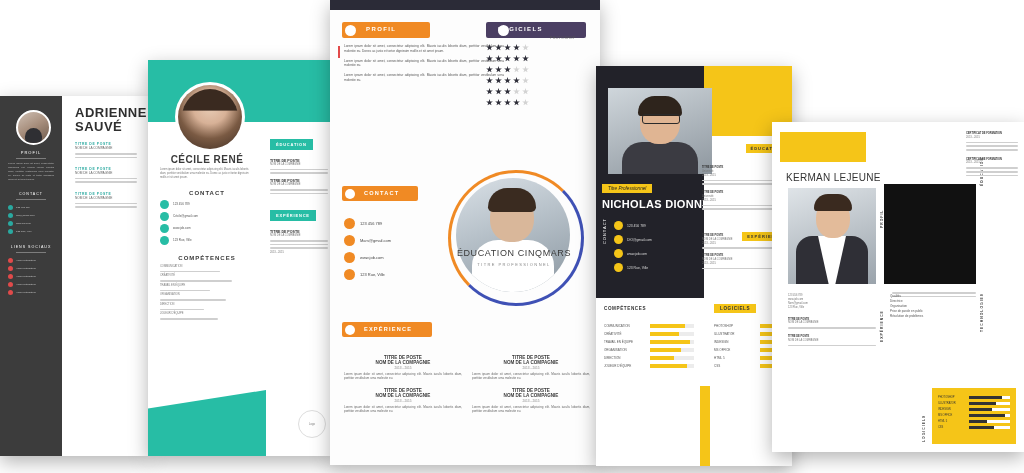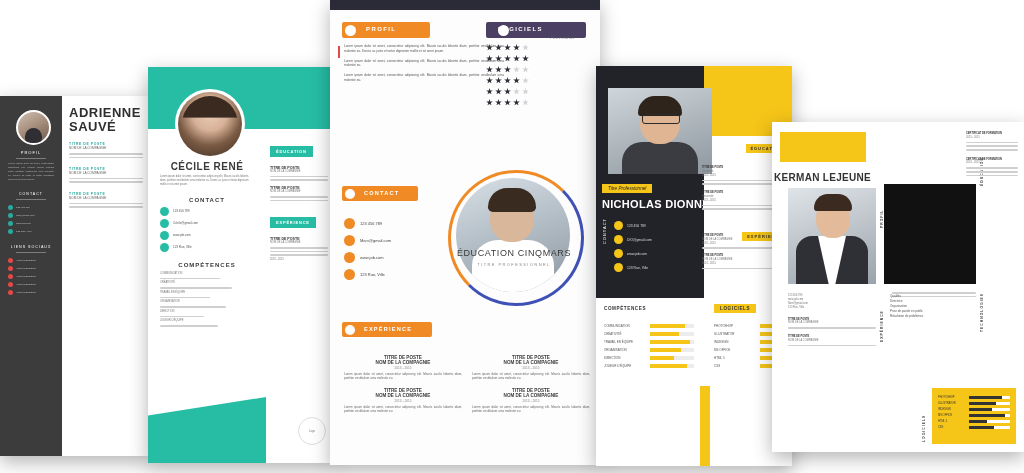--- a/index.html
+++ b/index.html
@@ -19,26 +19,26 @@
       background:linear-gradient(150deg,#cfc0b4 0%,#a78e7c 48%,#6e5a4c 100%);border:2px solid #fff;overflow:hidden;}
   #cv1 .photo:after{content:"";position:absolute;left:7px;top:16px;width:17px;height:17px;border-radius:50% 50% 40% 40%;background:#2f2f33;}
   #cv1 .sideHead{margin-top:54px;text-align:center;font-size:4px;letter-spacing:1px;color:#fff;}
   #cv1 .sideRule{width:30px;height:1px;background:#7d7d7d;margin:3px auto;}
   #cv1 .sideTxt{padding:0 8px;font-size:2.5px;line-height:1.6;color:#bdbdbd;text-align:justify;}
   #cv1 .sideSec{margin-top:10px;text-align:center;font-size:3.6px;letter-spacing:1px;}
   #cv1 .ctRow{display:flex;align-items:center;gap:3px;padding:1.5px 8px;font-size:2.5px;color:#c9c9c9;}
   #cv1 .dot{width:5px;height:5px;border-radius:50%;background:#2aa9a0;flex:0 0 5px;}
   #cv1 .soc{display:flex;align-items:center;gap:3px;padding:1.6px 8px;font-size:2.5px;color:#c9c9c9;}
   #cv1 .socDot{width:5px;height:5px;border-radius:50%;background:#e04a4a;flex:0 0 5px;}
-  #cv1 .main{position:absolute;left:62px;top:0;right:0;bottom:0;background:#fff;padding:10px 7px;}
+  #cv1 .main{position:absolute;left:62px;top:0;right:0;bottom:0;background:#fff;padding:10px 13px;}
   #cv1 .name{font-size:13px;font-weight:bold;color:#2f2f2f;line-height:1.05;letter-spacing:.5px;}
   #cv1 .mSec{margin-top:9px;font-size:3.4px;font-weight:bold;color:#2aa9a0;letter-spacing:.6px;}
 
   
-  #cv2{left:148px;top:67px;width:186px;height:396px;}
+  #cv2{left:148px;top:60px;width:186px;height:396px;}
   #cv2 .tealTop{position:absolute;left:0;top:0;width:100%;height:62px;background:#27bda5;}
   #cv2 .tealBottomL{position:absolute;left:0;bottom:0;width:118px;height:66px;background:#27bda5;
       clip-path:polygon(0 28%,100% 0,100% 100%,0 100%);}
   #cv2 .tealSide{position:absolute;left:0;top:62px;width:118px;bottom:66px;background:#fff;}
   #cv2 .ph{position:absolute;left:27px;top:22px;width:64px;height:64px;border-radius:50%;background:#fff;border:3px solid #fff;overflow:hidden;}
   #cv2 .ph .face{position:absolute;left:0;top:0;width:100%;height:100%;
       background:radial-gradient(circle at 50% 34%,#e8cdb6 0%,#d7b197 32%,#7a5a43 60%,#3e2d23 100%);}
   #cv2 .ph .hair{position:absolute;left:4px;top:4px;width:56px;height:56px;border-radius:50%;
       background:linear-gradient(180deg,#3a2a20 0%,#3a2a20 38%,transparent 39%);}
   #cv2 .cname{position:absolute;left:0;top:94px;width:118px;text-align:center;font-size:10px;font-weight:bold;color:#3a3a3a;letter-spacing:.5px;}
@@ -119,21 +119,21 @@
   #cv4 .logTab{position:absolute;left:118px;top:238px;background:#f5c518;font-size:4.6px;font-weight:bold;color:#333;padding:2px 6px;letter-spacing:.6px;}
   #cv4 .skRow{display:flex;align-items:center;justify-content:space-between;margin:4px 0;}
   #cv4 .skName{font-size:3px;color:#555;width:46px;}
   #cv4 .skBar{height:4px;background:#ececec;flex:1;}
   #cv4 .skBar i{display:block;height:100%;background:#f5c518;}
   #cv4 .yellowEdge{position:absolute;left:104px;top:320px;width:10px;height:80px;background:#f5c518;}
 
   
   #cv5{left:772px;top:122px;width:252px;height:330px;}
   #cv5 .yBlock{position:absolute;left:8px;top:10px;width:86px;height:30px;background:#f5c518;}
-  #cv5 .kname{position:absolute;left:2px;top:50px;font-size:10px;font-weight:bold;color:#333;letter-spacing:.3px;}
+  #cv5 .kname{position:absolute;left:14px;top:50px;font-size:10px;font-weight:normal;color:#333;letter-spacing:.3px;}
   #cv5 .ph{position:absolute;left:16px;top:66px;width:88px;height:96px;background:linear-gradient(160deg,#dfe4e8,#9aa3ab);overflow:hidden;}
   #cv5 .ph .head{position:absolute;left:28px;top:10px;width:34px;height:40px;border-radius:50% 50% 45% 45%;background:#e3bb9a;}
   #cv5 .ph .hair{position:absolute;left:26px;top:6px;width:38px;height:17px;border-radius:18px 18px 4px 4px;background:#3a2a1f;}
   #cv5 .ph .body{position:absolute;left:8px;top:48px;width:72px;height:48px;border-radius:16px 16px 0 0;background:#2f2f36;}
   #cv5 .ph .shirt{position:absolute;left:30px;top:48px;width:28px;height:48px;background:#fff;clip-path:polygon(0 0,100% 0,62% 100%,38% 100%);}
   #cv5 .blackBox{position:absolute;left:112px;top:62px;width:92px;height:100px;background:#111;}
   #cv5 .vtab{position:absolute;font-size:3.4px;font-weight:bold;color:#333;letter-spacing:1px;
       writing-mode:vertical-rl;transform:rotate(180deg);}
   #cv5 .rcol{position:absolute;right:6px;top:10px;width:52px;}
   #cv5 .bullets{position:absolute;left:118px;top:172px;width:86px;font-size:3px;color:#555;line-height:1.7;}

